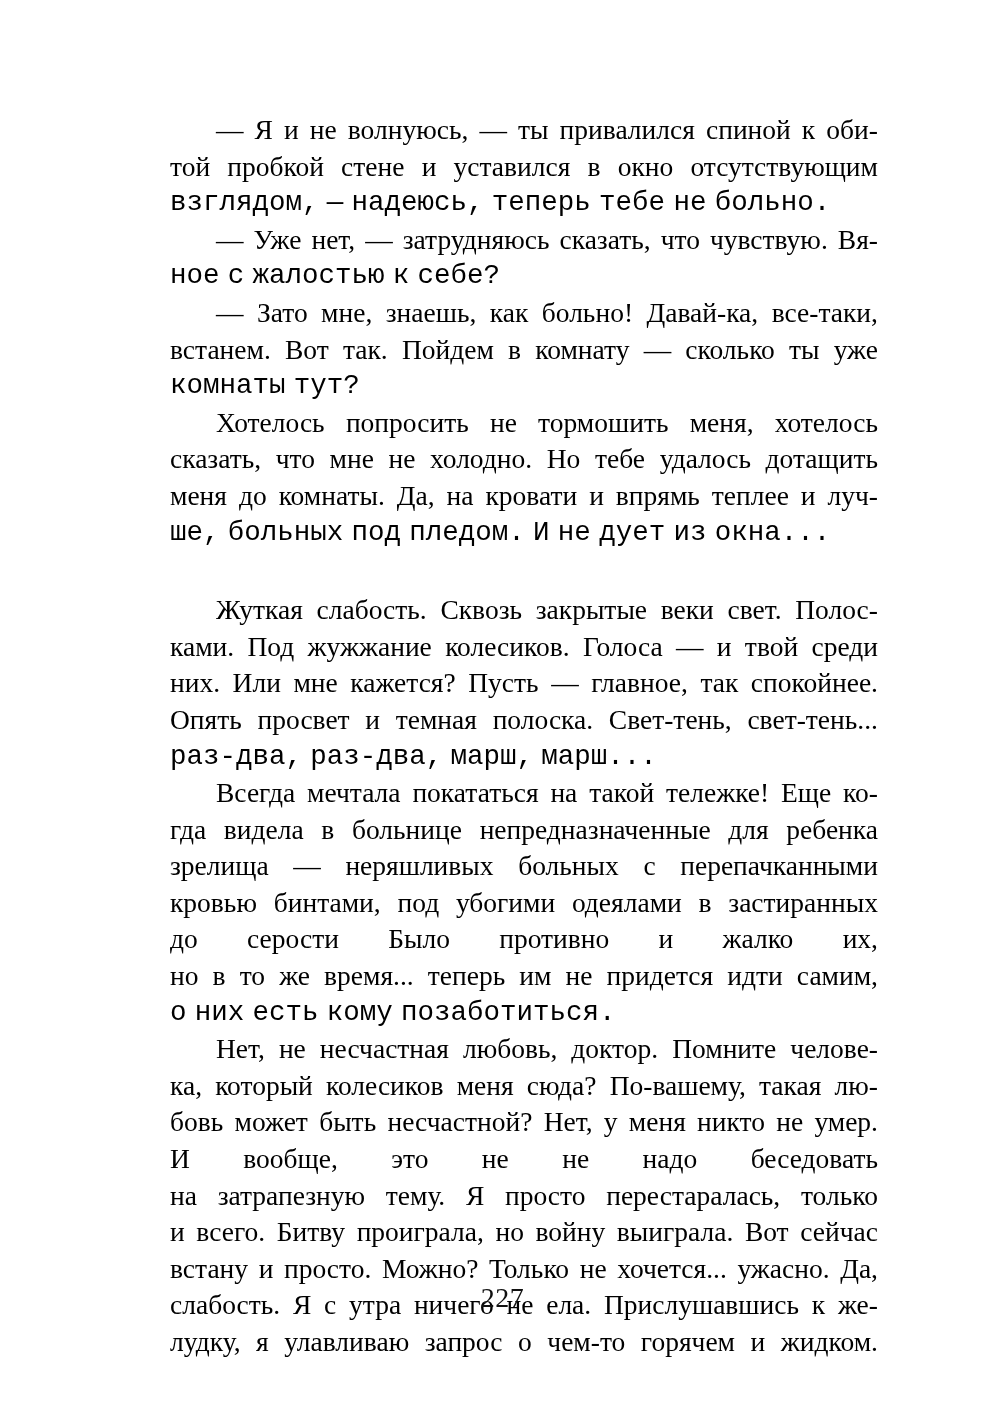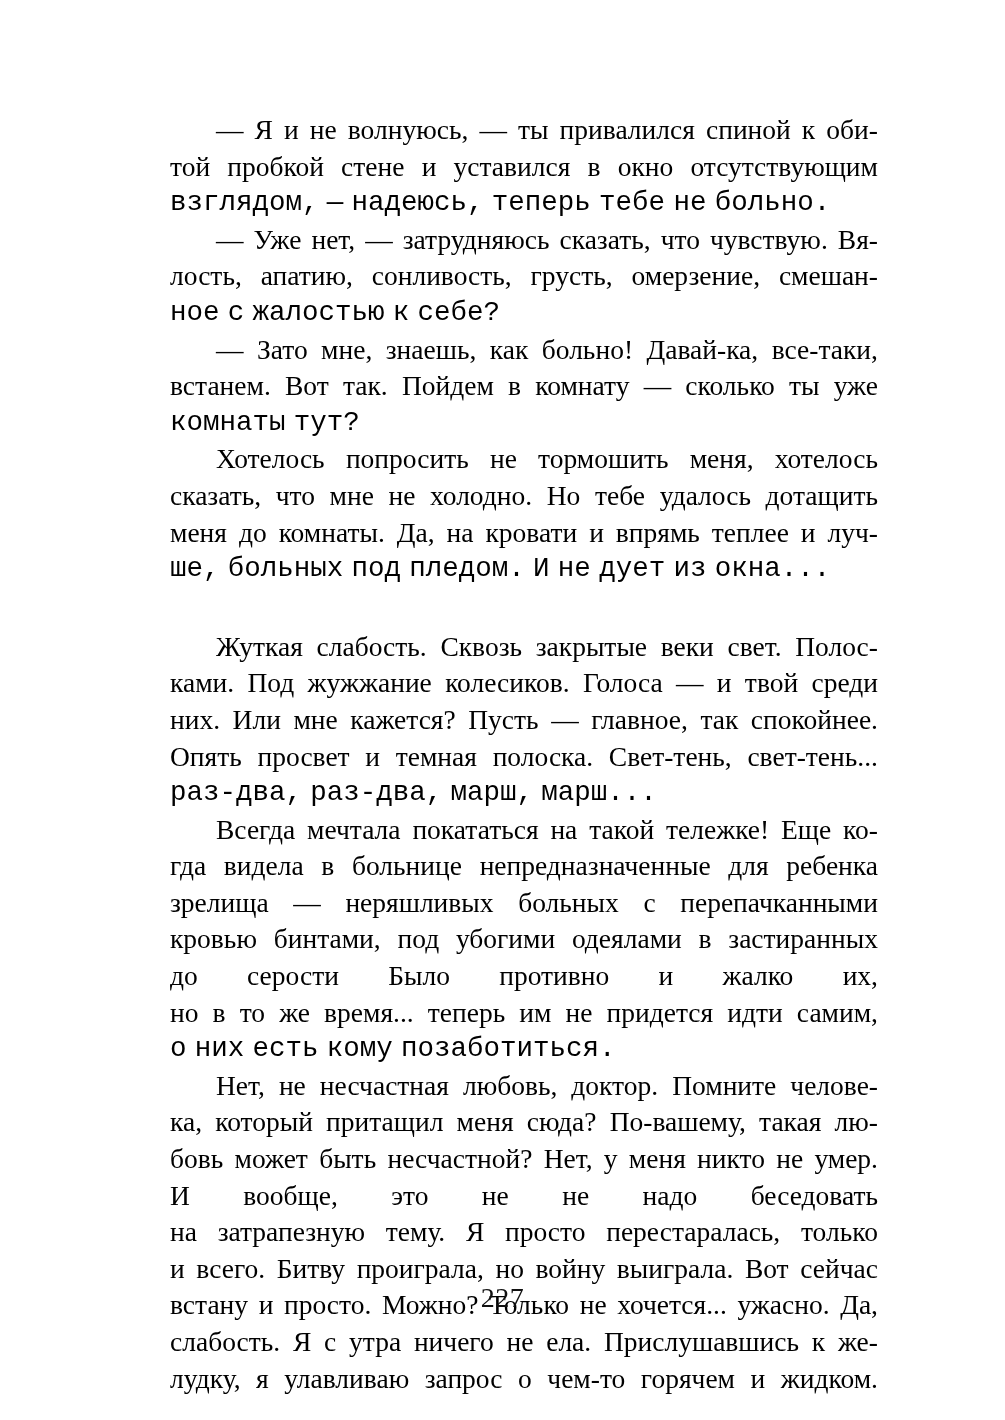--- a/index.html
+++ b/index.html
@@ -97,21 +97,20 @@
 
   <div id="text-column">
       <div>
         <div class="para" title="— Я и не волнуюсь, — ты привалился спиной к обитой пробкой стене и уставился в окно отсутствующим взглядом, — надеюсь, теперь тебе не больно.">
           <div class="line justify indent"><span class="w">—</span><span class="w">Я</span><span class="w">и</span><span class="w">не</span><span class="w">волнуюсь,</span><span class="w">—</span><span class="w">ты</span><span class="w">привалился</span><span class="w">спиной</span><span class="w">к</span><span class="w">оби-</span></div>
           <div class="line justify"><span class="w">той</span><span class="w">пробкой</span><span class="w">стене</span><span class="w">и</span><span class="w">уставился</span><span class="w">в</span><span class="w">окно</span><span class="w">отсутствующим</span></div>
           <div class="line last"><span class="w">взглядом,</span><span class="w">—</span><span class="w">надеюсь,</span><span class="w">теперь</span><span class="w">тебе</span><span class="w">не</span><span class="w">больно.</span></div>
         </div>
         <div class="para" title="— Уже нет, — затрудняюсь сказать, что чувствую. Вялость, апатию, сонливость, грусть, омерзение, смешанное с жалостью к себе?">
           <div class="line justify indent"><span class="w">—</span><span class="w">Уже</span><span class="w">нет,</span><span class="w">—</span><span class="w">затрудняюсь</span><span class="w">сказать,</span><span class="w">что</span><span class="w">чувствую.</span><span class="w">Вя-</span></div>
-          <div class="line justify"><span class="w">лость,</span><span class="w">апатию,</span><span class="w">сонливость,</span><span class="w">грусть,</span><span class="w">омерзение,</span><span class="w">смешан-</span></div>
           <div class="line last"><span class="w">ное</span><span class="w">с</span><span class="w">жалостью</span><span class="w">к</span><span class="w">себе?</span></div>
         </div>
         <div class="para" title="— Зато мне, знаешь, как больно! Давай-ка, все-таки, встанем. Вот так. Пойдем в комнату — сколько ты уже лежишь тут?">
           <div class="line justify indent"><span class="w">—</span><span class="w">Зато</span><span class="w">мне,</span><span class="w">знаешь,</span><span class="w">как</span><span class="w">больно!</span><span class="w">Давай-ка,</span><span class="w">все-таки,</span></div>
           <div class="line justify"><span class="w">встанем.</span><span class="w">Вот</span><span class="w">так.</span><span class="w">Пойдем</span><span class="w">в</span><span class="w">комнату</span><span class="w">—</span><span class="w">сколько</span><span class="w">ты</span><span class="w">уже</span></div>
           <div class="line last"><span class="w">комнаты</span><span class="w">тут?</span></div>
         </div>
         <div class="para" title="Хотелось попросить не тормошить меня, хотелось сказать, что мне не холодно. Но тебе удалось дотащить меня до комнаты. Да, на кровати и впрямь теплее и лучше, особенно под пледом. И не дует из окна...">
           <div class="line justify indent"><span class="w">Хотелось</span><span class="w">попросить</span><span class="w">не</span><span class="w">тормошить</span><span class="w">меня,</span><span class="w">хотелось</span></div>
           <div class="line justify"><span class="w">сказать,</span><span class="w">что</span><span class="w">мне</span><span class="w">не</span><span class="w">холодно.</span><span class="w">Но</span><span class="w">тебе</span><span class="w">удалось</span><span class="w">дотащить</span></div>
@@ -132,21 +131,21 @@
           <div class="line justify indent"><span class="w">Всегда</span><span class="w">мечтала</span><span class="w">покататься</span><span class="w">на</span><span class="w">такой</span><span class="w">тележке!</span><span class="w">Еще</span><span class="w">ко-</span></div>
           <div class="line justify"><span class="w">гда</span><span class="w">видела</span><span class="w">в</span><span class="w">больнице</span><span class="w">непредназначенные</span><span class="w">для</span><span class="w">ребенка</span></div>
           <div class="line justify"><span class="w">зрелища</span><span class="w">—</span><span class="w">неряшливых</span><span class="w">больных</span><span class="w">с</span><span class="w">перепачканными</span></div>
           <div class="line justify"><span class="w">кровью</span><span class="w">бинтами,</span><span class="w">под</span><span class="w">убогими</span><span class="w">одеялами</span><span class="w">в</span><span class="w">застиранных</span></div>
           <div class="line justify"><span class="w">до</span><span class="w">серости</span><span class="w">Было</span><span class="w">противно</span><span class="w">и</span><span class="w">жалко</span><span class="w">их,</span></div>
           <div class="line justify"><span class="w">но</span><span class="w">в</span><span class="w">то</span><span class="w">же</span><span class="w">время...</span><span class="w">теперь</span><span class="w">им</span><span class="w">не</span><span class="w">придется</span><span class="w">идти</span><span class="w">самим,</span></div>
           <div class="line last"><span class="w">о</span><span class="w">них</span><span class="w">есть</span><span class="w">кому</span><span class="w">позаботиться.</span></div>
         </div>
         <div class="para" title="Нет, не несчастная любовь, доктор. Помните человека, который притащил меня сюда? По-вашему, такая любовь может быть несчастной? Нет, у меня никто не умер. И вообще, это не самоубийство, не надо беседовать на затрапезную тему. Я просто перестаралась, только и всего. Битву проиграла, но войну выиграла. Вот сейчас встану и пойду. Можно? Только не хочется... ужасно. Да, слабость. Я с утра ничего не ела. Прислушавшись к желудку, я улавливаю запрос о чем-то горячем и жидком.">
           <div class="line justify indent"><span class="w">Нет,</span><span class="w">не</span><span class="w">несчастная</span><span class="w">любовь,</span><span class="w">доктор.</span><span class="w">Помните</span><span class="w">челове-</span></div>
-          <div class="line justify"><span class="w">ка,</span><span class="w">который</span><span class="w">притащил</span><span class="w">меня</span><span class="w">сюда?</span><span class="w">По-вашему,</span><span class="w">такая</span><span class="w">лю-</span></div>
+          <div class="line justify"><span class="w">ка,</span><span class="w">который</span><span class="w">колесиков</span><span class="w">меня</span><span class="w">сюда?</span><span class="w">По-вашему,</span><span class="w">такая</span><span class="w">лю-</span></div>
           <div class="line justify"><span class="w">бовь</span><span class="w">может</span><span class="w">быть</span><span class="w">несчастной?</span><span class="w">Нет,</span><span class="w">у</span><span class="w">меня</span><span class="w">никто</span><span class="w">не</span><span class="w">умер.</span></div>
           <div class="line justify"><span class="w">И</span><span class="w">вообще,</span><span class="w">это</span><span class="w">не</span><span class="w">не</span><span class="w">надо</span><span class="w">беседовать</span></div>
           <div class="line justify"><span class="w">на</span><span class="w">затрапезную</span><span class="w">тему.</span><span class="w">Я</span><span class="w">просто</span><span class="w">перестаралась,</span><span class="w">только</span></div>
           <div class="line justify"><span class="w">и</span><span class="w">всего.</span><span class="w">Битву</span><span class="w">проиграла,</span><span class="w">но</span><span class="w">войну</span><span class="w">выиграла.</span><span class="w">Вот</span><span class="w">сейчас</span></div>
           <div class="line justify"><span class="w">встану</span><span class="w">и</span><span class="w">просто.</span><span class="w">Можно?</span><span class="w">Только</span><span class="w">не</span><span class="w">хочется...</span><span class="w">ужасно.</span><span class="w">Да,</span></div>
           <div class="line justify"><span class="w">слабость.</span><span class="w">Я</span><span class="w">с</span><span class="w">утра</span><span class="w">ничего</span><span class="w">не</span><span class="w">ела.</span><span class="w">Прислушавшись</span><span class="w">к</span><span class="w">же-</span></div>
           <div class="line justify"><span class="w">лудку,</span><span class="w">я</span><span class="w">улавливаю</span><span class="w">запрос</span><span class="w">о</span><span class="w">чем-то</span><span class="w">горячем</span><span class="w">и</span><span class="w">жидком.</span></div>
         </div>
       </div>
     </div>

